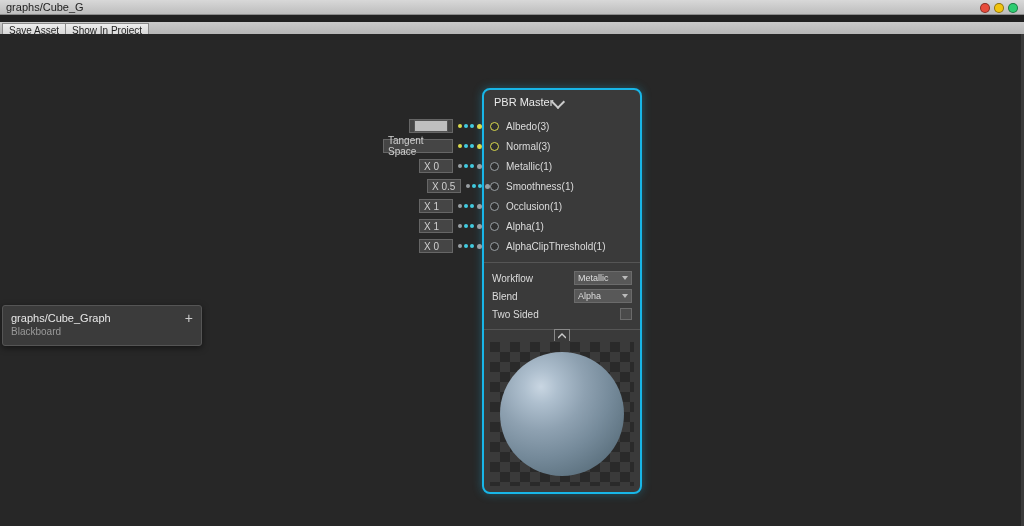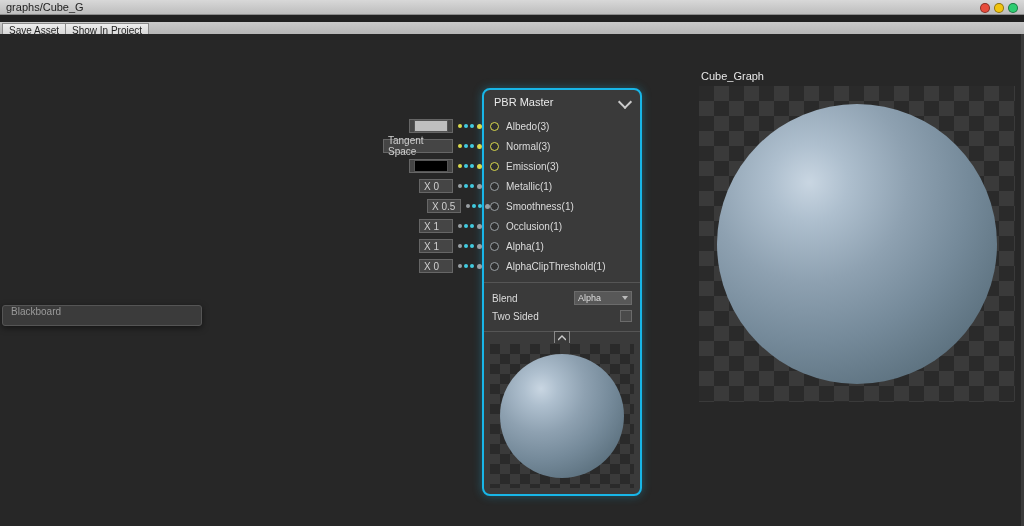--- a/index.html
+++ b/index.html
@@ -26,21 +26,21 @@
   .pv-title{font-size:11px;color:#e8e8e8;margin-bottom:4px;padding-left:2px}
   .checker{position:relative;width:316px;height:316px;
     background-color:#2a2a2a;
     background-image:linear-gradient(45deg,#3a3a3a 25%,transparent 25%),linear-gradient(-45deg,#3a3a3a 25%,transparent 25%),linear-gradient(45deg,transparent 75%,#3a3a3a 75%),linear-gradient(-45deg,transparent 75%,#3a3a3a 75%);
     background-size:30px 30px;background-position:0 0,0 15px,15px -15px,-15px 0}
   .sphere{position:absolute;border-radius:50%;
     background:radial-gradient(circle at 33% 28%, #c9d6e2 0%, #aebfce 14%, #8ea1b1 36%, #758a9a 58%, #5f7482 78%, #4a5d6a 100%)}
   .checker .sphere{left:18px;top:18px;width:280px;height:280px}
   
   .node{position:absolute;left:482px;top:54px;width:160px;border:2px solid #18b6e8;border-radius:8px;background:#3a3a3a;box-shadow:0 0 10px rgba(24,182,232,.35)}
-  .node-head{display:flex;justify-content:space-between;align-items:center;padding:6px 8px 8px 10px;font-size:11px;color:#eaeaea}
+  .node-head{display:flex;align-items:center;padding:6px 8px 8px 10px;font-size:11px;color:#eaeaea}
   .chev{width:10px;height:10px;border-left:2px solid #ccc;border-bottom:2px solid #ccc;transform:rotate(-45deg);margin-right:2px}
   .ports{padding:0 6px 6px 6px}
   .prow{display:flex;align-items:center;height:20px;font-size:10px;color:#dcdcdc;position:relative}
   .ring{width:9px;height:9px;border-radius:50%;border:1.5px solid #d9d94e;margin-right:7px;flex:0 0 auto;background:#2f2f2f}
   .ring.gray{border-color:#9aa0a4}
   
   .sets{border-top:1px solid #555;padding:6px 8px 6px 8px}
   .srow{display:flex;justify-content:space-between;align-items:center;height:18px;font-size:10px;color:#dcdcdc}
   .sel{width:58px;height:14px;background:#585858;border:1px solid #6b6b6b;color:#ddd;font-size:9px;display:flex;align-items:center;justify-content:space-between;padding:0 3px}
   .sel .tri{width:0;height:0;border-left:3px solid transparent;border-right:3px solid transparent;border-top:4px solid #bbb}
@@ -77,20 +77,24 @@
 </div>
 
 <div class="toolbar">
   <button class="tbtn">Save Asset</button>
   <button class="tbtn">Show In Project</button>
 </div>
 
 <div class="canvas">
 
   <div class="blackboard">
+    <div class="bb-head">
+      <span>graphs/Cube_Graph</span>
+      <span class="plus">+</span>
+    </div>
     <div class="bb-sub">Blackboard</div>
   </div>
 
   <div class="node">
     <div class="node-head">
       <span>PBR Master</span>
       <span class="chev"></span>
     </div>
     <div class="ports" id="ports">
         <div class="prow">
@@ -115,35 +119,20 @@
             <span class="box" style="min-width:70px">Tangent Space</span>
             <span class="dots">
               <span class="d y"></span>
               <span class="d c"></span>
               <span class="d c"></span>
             </span>
             <span class="pin"></span>
           </div>
         </div>
         <div class="prow">
-          <span class="ring"></span>
-          <span>Emission(3)</span>
-          <div class="slot" style="top: 3px; margin-right: 8px;">
-            <span class="box">
-              <span class="sw" style="background:#000000"></span>
-            </span>
-            <span class="dots">
-              <span class="d y"></span>
-              <span class="d c"></span>
-              <span class="d c"></span>
-            </span>
-            <span class="pin"></span>
-          </div>
-        </div>
-        <div class="prow">
           <span class="ring gray"></span>
           <span>Metallic(1)</span>
           <div class="slot gray" style="top: 3px; margin-right: 8px;">
             <span class="box" style="min-width:34px">X 0</span>
             <span class="dots">
               <span class="d y"></span>
               <span class="d c"></span>
               <span class="d c"></span>
             </span>
             <span class="pin"></span>
@@ -196,20 +185,27 @@
             <span class="dots">
               <span class="d y"></span>
               <span class="d c"></span>
               <span class="d c"></span>
             </span>
             <span class="pin"></span>
           </div>
         </div>
       </div>
     <div class="sets">
+      <div class="srow">
+        <span>Workflow</span>
+        <div class="sel">
+            <span>Metallic</span>
+            <span class="tri"></span>
+          </div>
+      </div>
       <div class="srow">
         <span>Blend</span>
         <div class="sel">
             <span>Alpha</span>
             <span class="tri"></span>
           </div>
       </div>
       <div class="srow">
         <span>Two Sided</span>
         <div class="chk"></div>
@@ -220,21 +216,15 @@
         <svg width="8" height="6" viewBox="0 0 8 6">
             <path d="M0 5 L4 1 L8 5" stroke="#ccc" stroke-width="1.4" fill="none"></path>
           </svg>
       </div>
       <div class="mini-check">
         <div class="sphere"></div>
       </div>
     </div>
   </div>
 
-  <div class="preview">
-    <div class="pv-title">Cube_Graph</div>
-    <div class="checker">
-      <div class="sphere"></div>
-    </div>
-  </div>
 
 </div>
 <div class="scrollbar"></div>
 
 </body></html>

